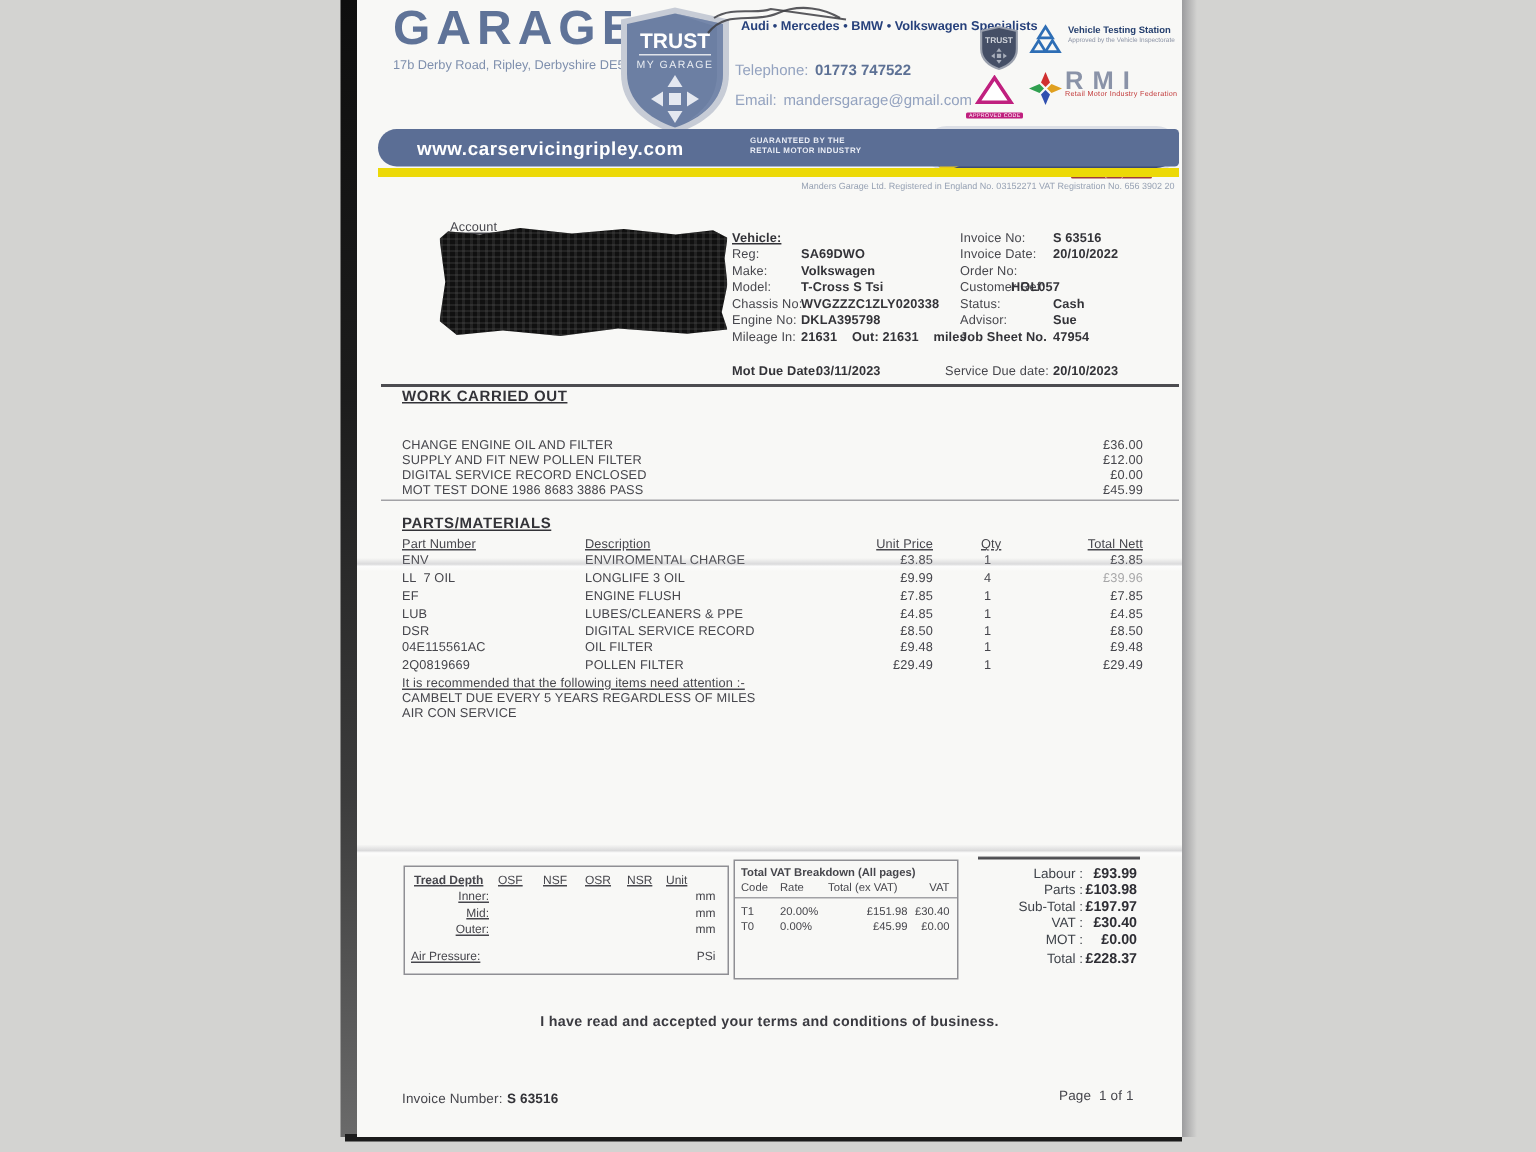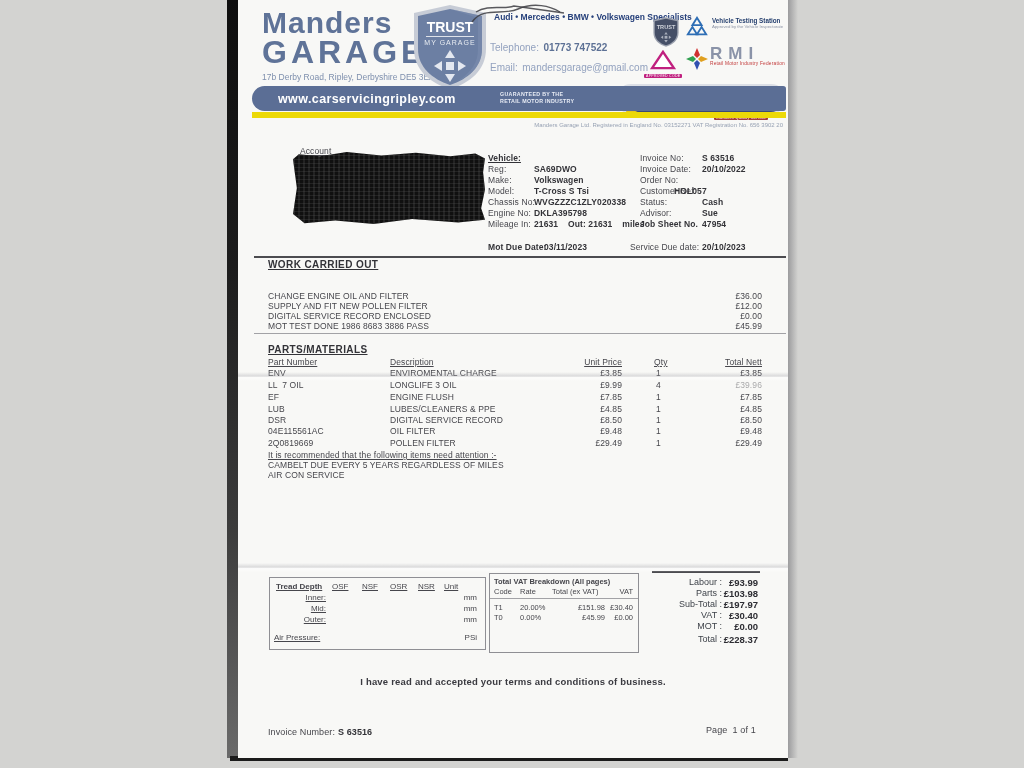--- a/index.html
+++ b/index.html
@@ -69,21 +69,20 @@
 </style>
 </head>
 <body>
 
 <div class="edge-left"></div>
 <div class="edge-bottom"></div>
 
 <div class="paper">
 
   <div class="abs" style="left:24px;top:6px">
-    <div class="name1">Manders</div>
     <div class="name2" style="margin-top:-6px">GARAGE</div>
     <div class="addr" style="margin-top:1px">17b Derby Road, Ripley, Derbyshire DE5 3EA</div>
   </div>
 
   <svg class="abs" style="left:172px;top:4px" width="80" height="86" viewBox="0 0 80 86">
     <path d="M40 1 L76 9 V45 C76 66 60 79 40 85 C20 79 4 66 4 45 V9 Z" fill="#c7ccd6"></path>
     <path d="M40 5 L72 12 V45 C72 63 58 75 40 81 C22 75 8 63 8 45 V12 Z" fill="#6c7fa3"></path>
     <path d="M40 5 L72 12 V45 C72 60 62 71 48 77 C62 68 68 58 68 45 V14 Z" fill="#7d90b2" opacity=".5"></path>
     <text x="40" y="28" text-anchor="middle" font-size="14" font-weight="bold" fill="#ffffff">TRUST</text>
     <rect x="16" y="32" width="48" height="1" fill="#dfe3ea"></rect>

